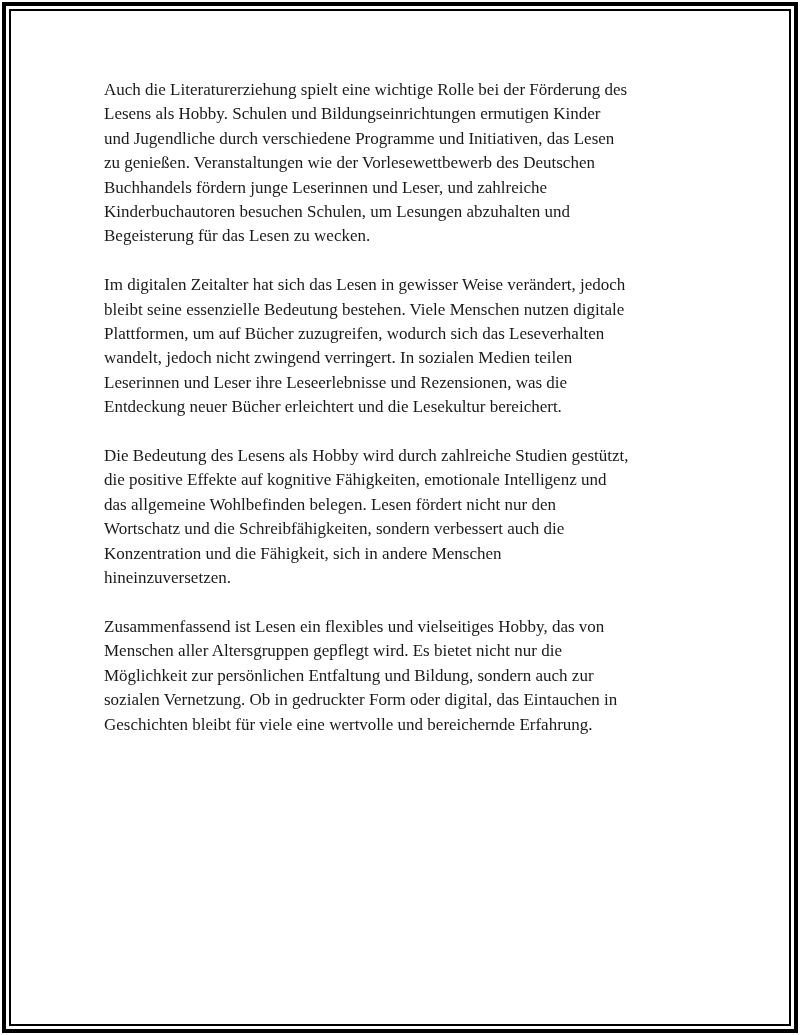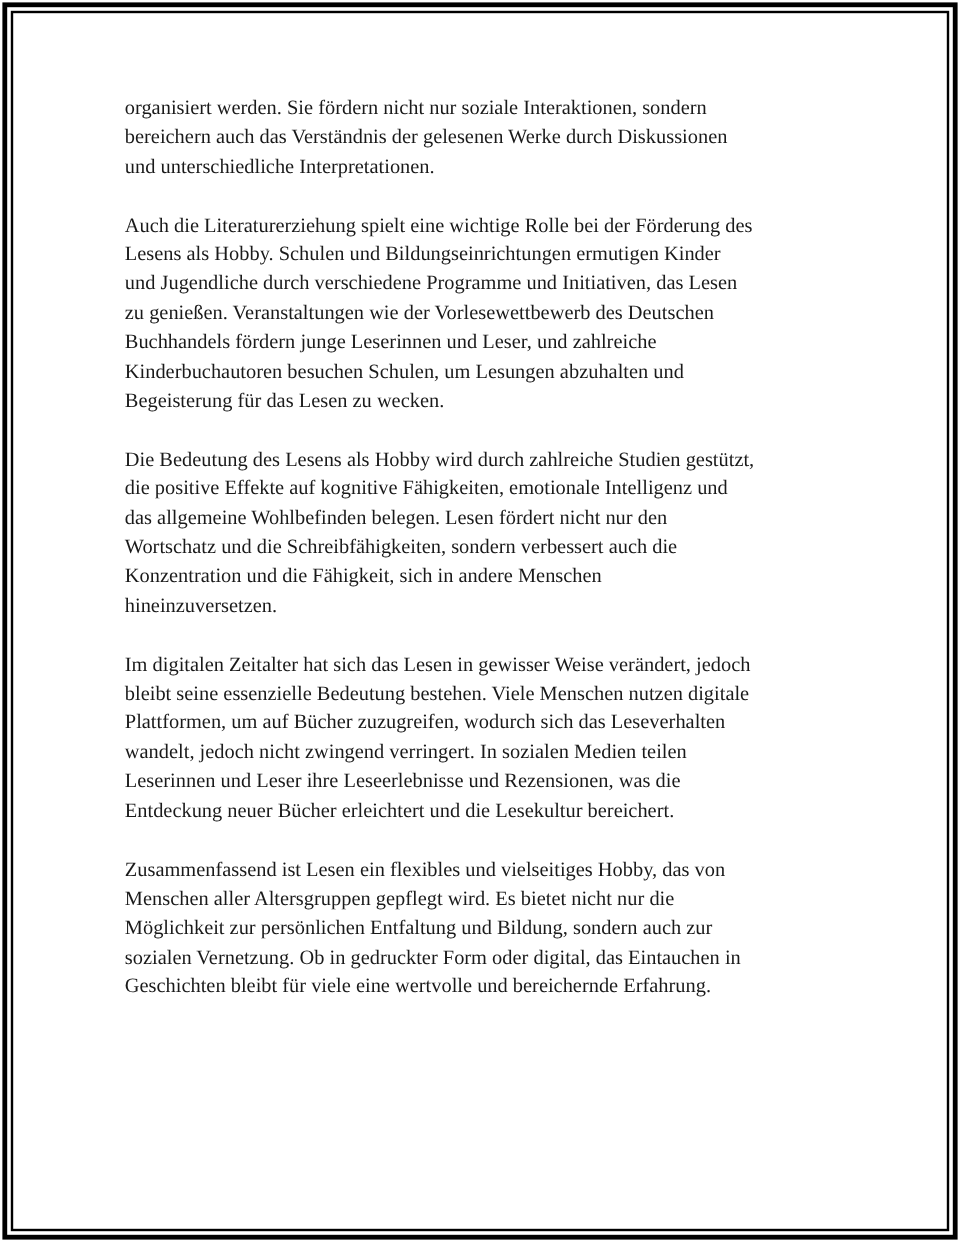--- a/index.html
+++ b/index.html
@@ -42,41 +42,38 @@
   }
 </style>
 </head>
 <body>
 
 <div class="page">
   <div class="frame-outer">
     <div class="frame-inner"></div>
   </div>
   <main class="doc-body">
-    <p>organisiert werden. Sie fördern nicht nur soziale Interaktionen, sondern
-bereichern auch das Verständnis der gelesenen Werke durch Diskussionen
-und unterschiedliche Interpretationen.</p>
     <p>Auch die Literaturerziehung spielt eine wichtige Rolle bei der Förderung des
 Lesens als Hobby. Schulen und Bildungseinrichtungen ermutigen Kinder
 und Jugendliche durch verschiedene Programme und Initiativen, das Lesen
 zu genießen. Veranstaltungen wie der Vorlesewettbewerb des Deutschen
 Buchhandels fördern junge Leserinnen und Leser, und zahlreiche
 Kinderbuchautoren besuchen Schulen, um Lesungen abzuhalten und
 Begeisterung für das Lesen zu wecken.</p>
+    <p>Im digitalen Zeitalter hat sich das Lesen in gewisser Weise verändert, jedoch
+bleibt seine essenzielle Bedeutung bestehen. Viele Menschen nutzen digitale
+Plattformen, um auf Bücher zuzugreifen, wodurch sich das Leseverhalten
+wandelt, jedoch nicht zwingend verringert. In sozialen Medien teilen
+Leserinnen und Leser ihre Leseerlebnisse und Rezensionen, was die
+Entdeckung neuer Bücher erleichtert und die Lesekultur bereichert.</p>
     <p>Die Bedeutung des Lesens als Hobby wird durch zahlreiche Studien gestützt,
 die positive Effekte auf kognitive Fähigkeiten, emotionale Intelligenz und
 das allgemeine Wohlbefinden belegen. Lesen fördert nicht nur den
 Wortschatz und die Schreibfähigkeiten, sondern verbessert auch die
 Konzentration und die Fähigkeit, sich in andere Menschen
 hineinzuversetzen.</p>
-    <p>Im digitalen Zeitalter hat sich das Lesen in gewisser Weise verändert, jedoch
-bleibt seine essenzielle Bedeutung bestehen. Viele Menschen nutzen digitale
-Plattformen, um auf Bücher zuzugreifen, wodurch sich das Leseverhalten
-wandelt, jedoch nicht zwingend verringert. In sozialen Medien teilen
-Leserinnen und Leser ihre Leseerlebnisse und Rezensionen, was die
-Entdeckung neuer Bücher erleichtert und die Lesekultur bereichert.</p>
     <p>Zusammenfassend ist Lesen ein flexibles und vielseitiges Hobby, das von
 Menschen aller Altersgruppen gepflegt wird. Es bietet nicht nur die
 Möglichkeit zur persönlichen Entfaltung und Bildung, sondern auch zur
 sozialen Vernetzung. Ob in gedruckter Form oder digital, das Eintauchen in
 Geschichten bleibt für viele eine wertvolle und bereichernde Erfahrung.</p>
   </main>
 </div>
 
 </body></html>

